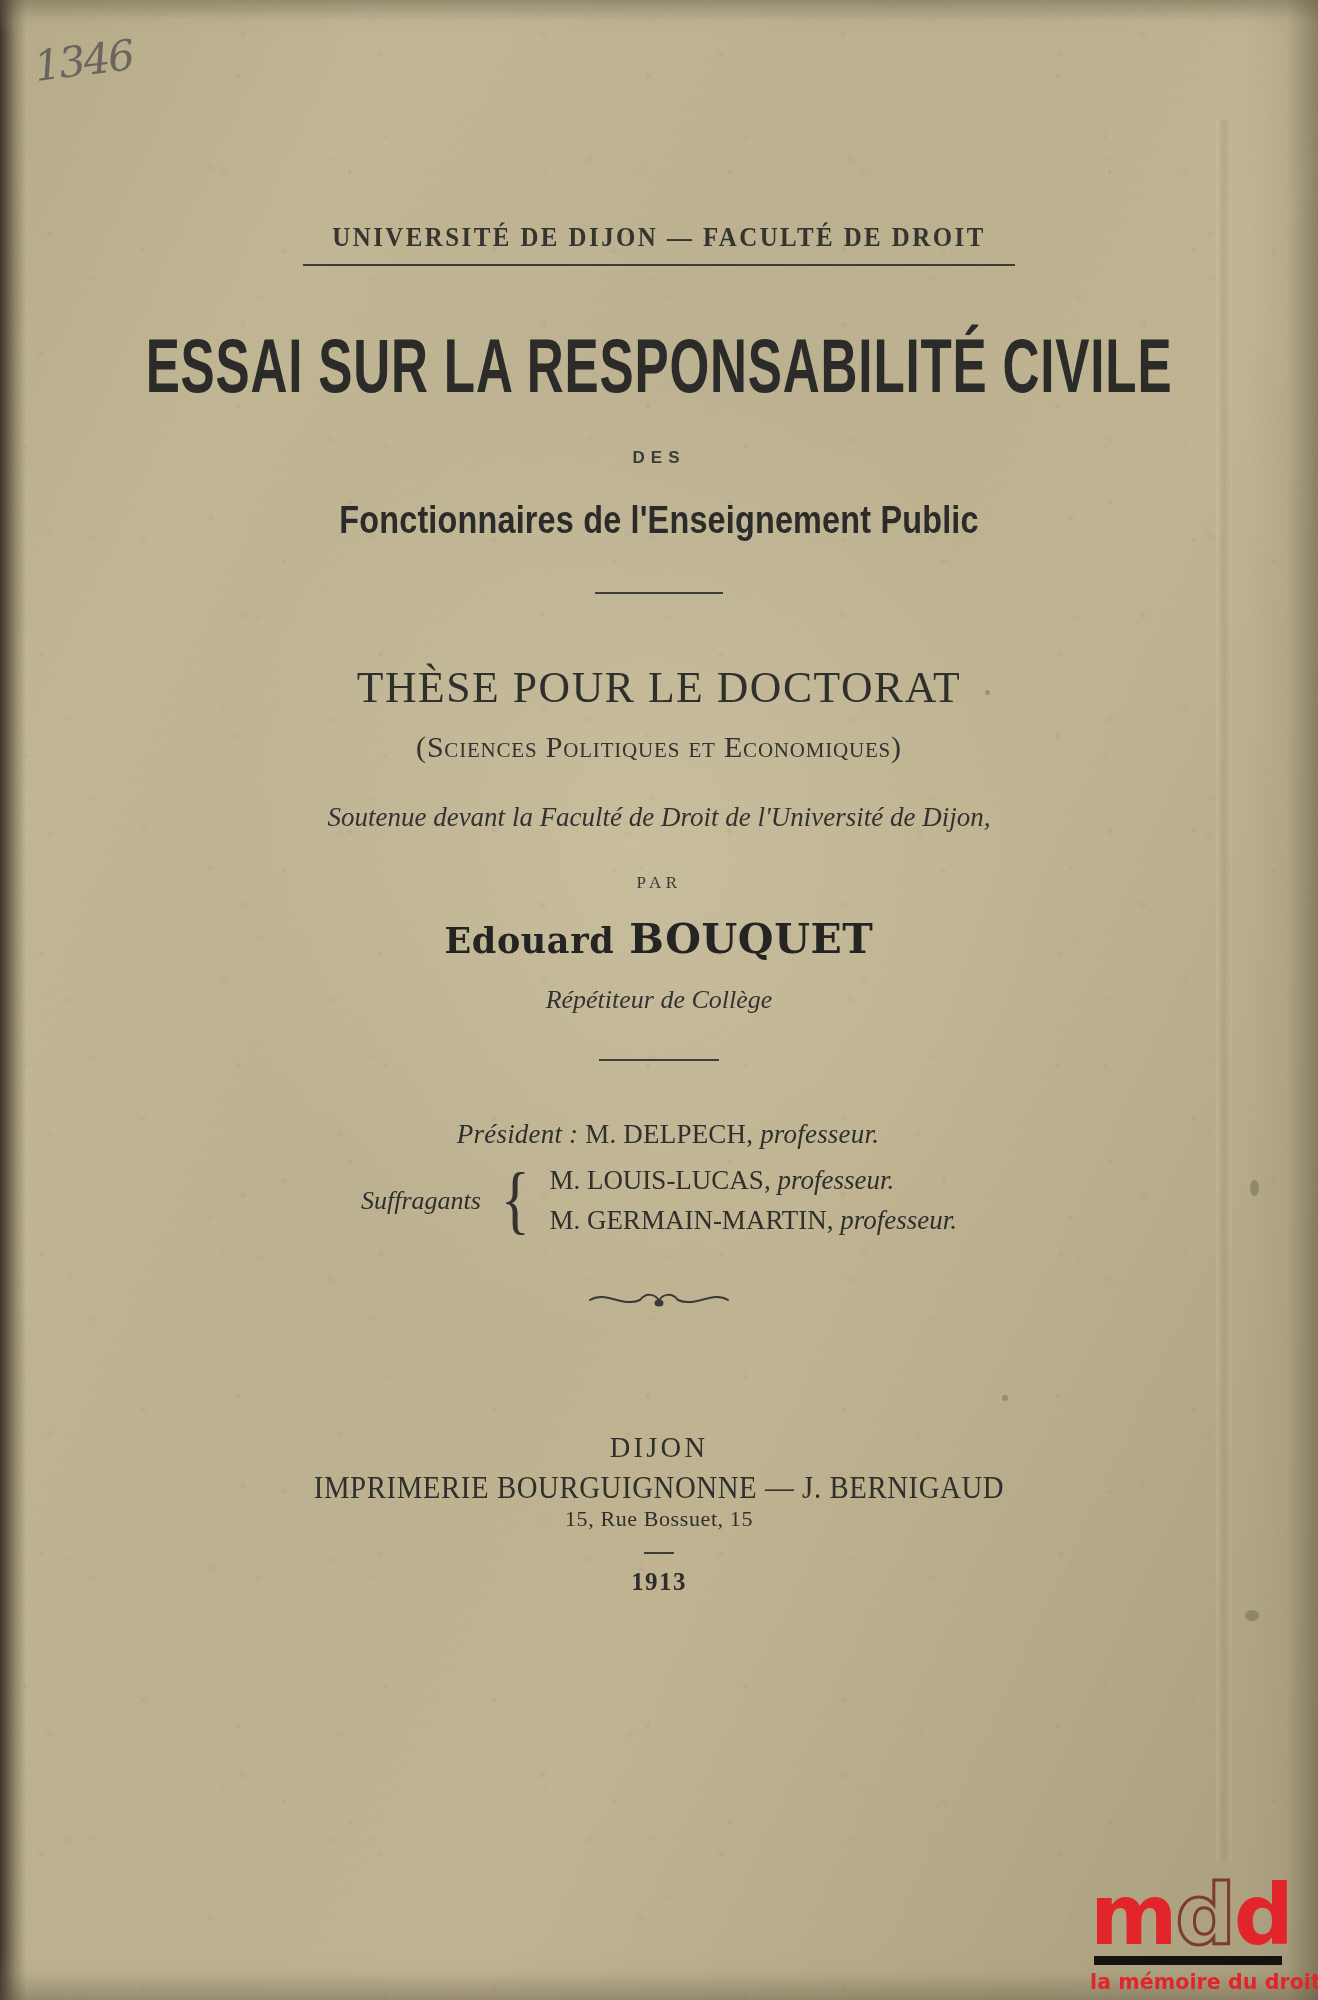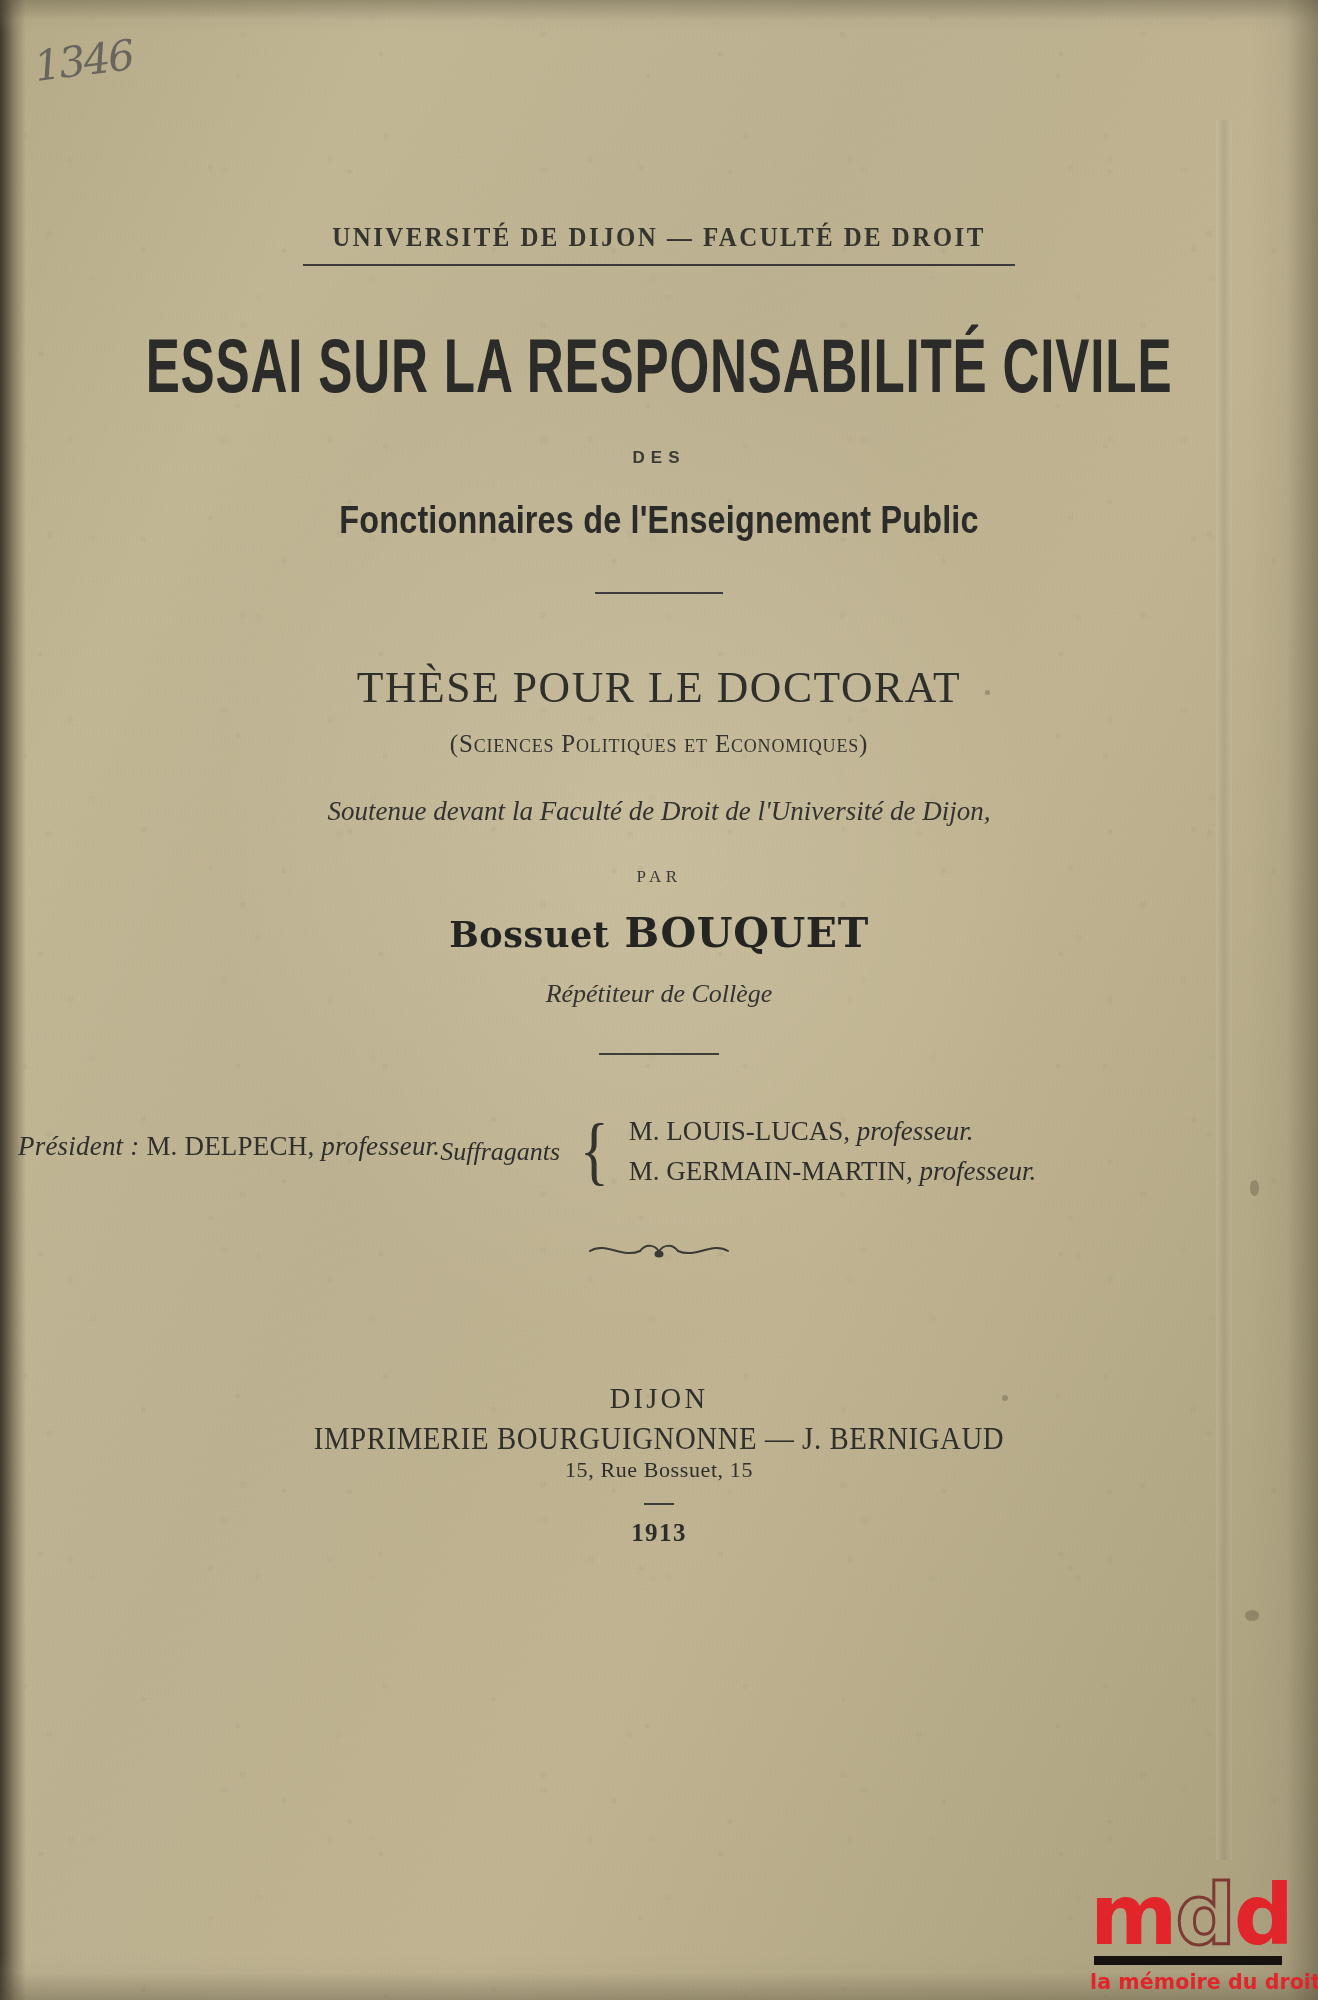--- a/index.html
+++ b/index.html
@@ -178,21 +178,21 @@
     font-family: "Liberation Serif", serif;
     font-size: 45px;
     letter-spacing: 1.6px;
     color: #2f2f2c;
     transform: scaleX(.97);
   }
 
   .sciences {
     margin-top: 17px;
     font-family: "Liberation Serif", serif;
-    font-size: 25px;
+    font-size: 30px;
     letter-spacing: .8px;
     color: #33332f;
     font-variant: small-caps;
   }
 
   .soutenue {
     margin-top: 33px;
     font-family: "Liberation Serif", serif;
     font-style: italic;
     font-size: 27px;
@@ -228,23 +228,23 @@
 
   .rule-short2 {
     width: 120px;
     height: 0;
     margin: 44px auto 0;
     border-top: 2px solid #3d3d39;
   }
 
   
   .jury {
-    margin-top: 46px;
+    margin-top: 58px;
     display: flex;
-    flex-direction: row;
+    flex-direction: column;
     align-items: center;
     font-family: "Liberation Serif", serif;
     color: #2f2f2d;
   }
   .jury-president {
     font-size: 27px;
     letter-spacing: .2px;
     margin-left: 18px;
   }
   .jury-president .lbl { font-style: italic; }
@@ -401,21 +401,21 @@
     <div class="these">THÈSE POUR LE DOCTORAT</div>
     <div class="sciences">(Sciences Politiques et Economiques)</div>
 
     <div class="soutenue">
       <div>Soutenue devant la Faculté de Droit de l'Université de Dijon,</div>
     </div>
 
     <div class="par">PAR</div>
 
     <div class="author">
-      <span class="given">Bossuet</span>
+      <span class="given">Edouard</span>
       <span>BOUQUET</span>
     </div>
 
     <div class="author-role">Répétiteur de Collège</div>
 
     <div class="rule-short2"></div>
 
     <div class="jury">
       <div class="jury-president">
         <span class="lbl">Président :</span>

